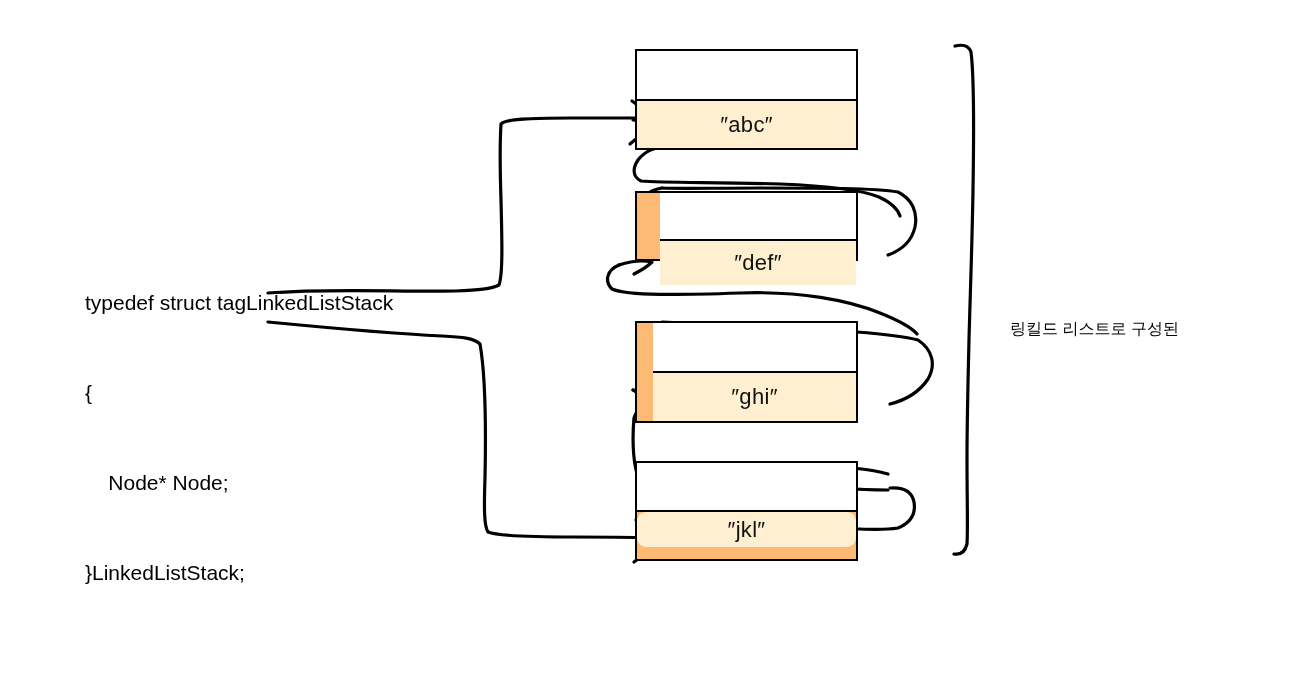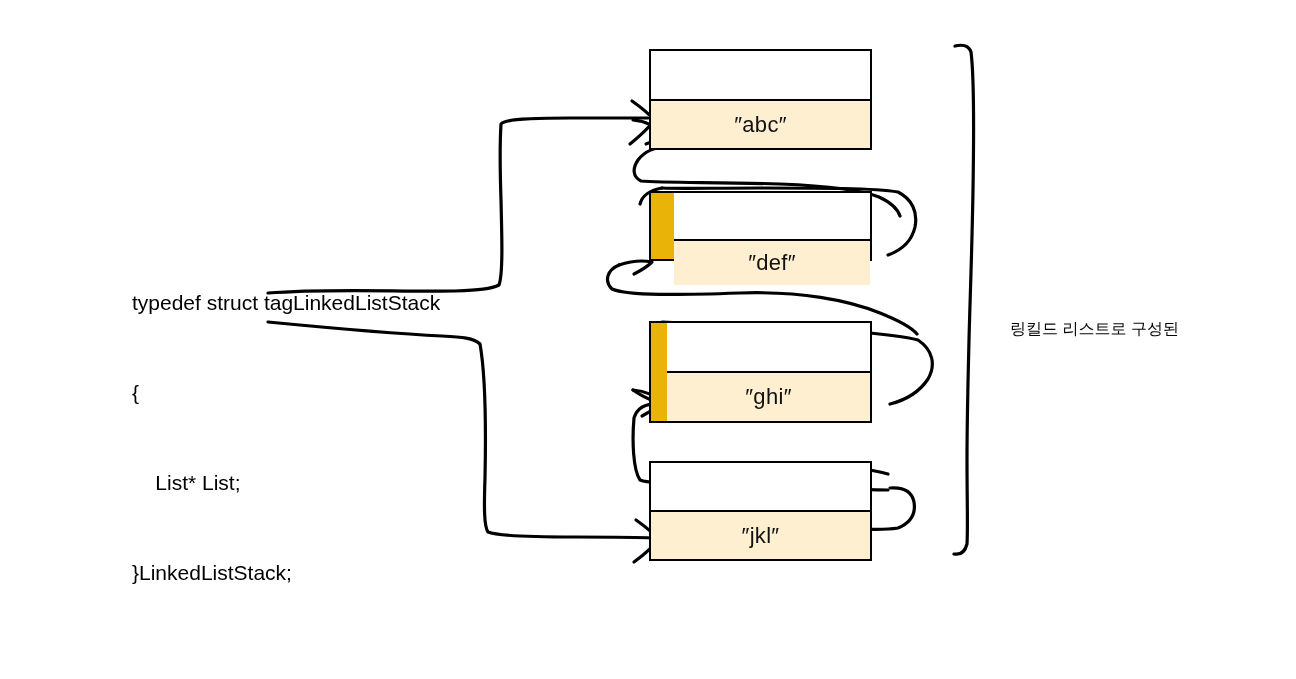--- a/index.html
+++ b/index.html
@@ -27,30 +27,30 @@
   .code-block {
     position: absolute;
     left: 85px;
     top: 228px;
     font-family: "Liberation Sans", sans-serif;
     font-size: 21px;
     line-height: 30px;
     color: #000000;
     white-space: pre;
   }
-  .code-line { white-space: pre; margin-left: 47px; }
+  .code-line { white-space: pre; }
 
   
   .node {
     position: absolute;
-    left: 649px;
+    left: 635px;
     width: 223px;
     border: 2.2px solid #000000;
     box-sizing: border-box;
-    background: #eab308;
+    background: #fdba74;
   }
   .node-top {
     height: 50%;
     background: #ffffff;
     border-bottom: 2.2px solid #000000;
     box-sizing: border-box;
   }
   .node-data {
     height: 50%;
     background: #fdefcf;
@@ -67,21 +67,21 @@
   #node-3 { top: 321px; height: 102px; padding-left: 16px; }
   #node-4 { top: 461px; height: 100px; }
 
   #node-1 .node-top { height: 50px; }
   #node-1 .node-data { height: 47px; }
   #node-2 .node-top { height: 48px; }
   #node-2 .node-data { height: 44px; }
   #node-3 .node-top { height: 50px; }
   #node-3 .node-data { height: 48px; }
   #node-4 .node-top { height: 49px; }
-  #node-4 .node-data { height: 47px; }
+  #node-4 .node-data { height: 35px; border-radius: 9px; }
 
   
   .caption {
     position: absolute;
     left: 1010px;
     top: 261px;
     font-family: "Liberation Sans", sans-serif;
     font-size: 16px;
     line-height: 27px;
     color: #000000;
@@ -139,21 +139,21 @@
 
       <path d="M 955,46 C 963,44 969,46 971,52 C 974,75 974,130 973,190
                C 972,250 970,300 969,340 C 968,380 967,420 967,460
                C 967,500 968,530 967,544 C 965,552 960,555 954,554"></path>
     </g>
   </svg>
 
   <div class="code-block">
     <div class="code-line">typedef struct tagLinkedListStack</div>
     <div class="code-line">{</div>
-    <div class="code-line">    List* List;</div>
+    <div class="code-line">    Node* Node;</div>
     <div class="code-line">}LinkedListStack;</div>
   </div>
 
   <div class="node" id="node-1">
     <div class="node-top"></div>
     <div class="node-data">″abc″</div>
   </div>
 
   <div class="node" id="node-2">
     <div class="node-top"></div>

